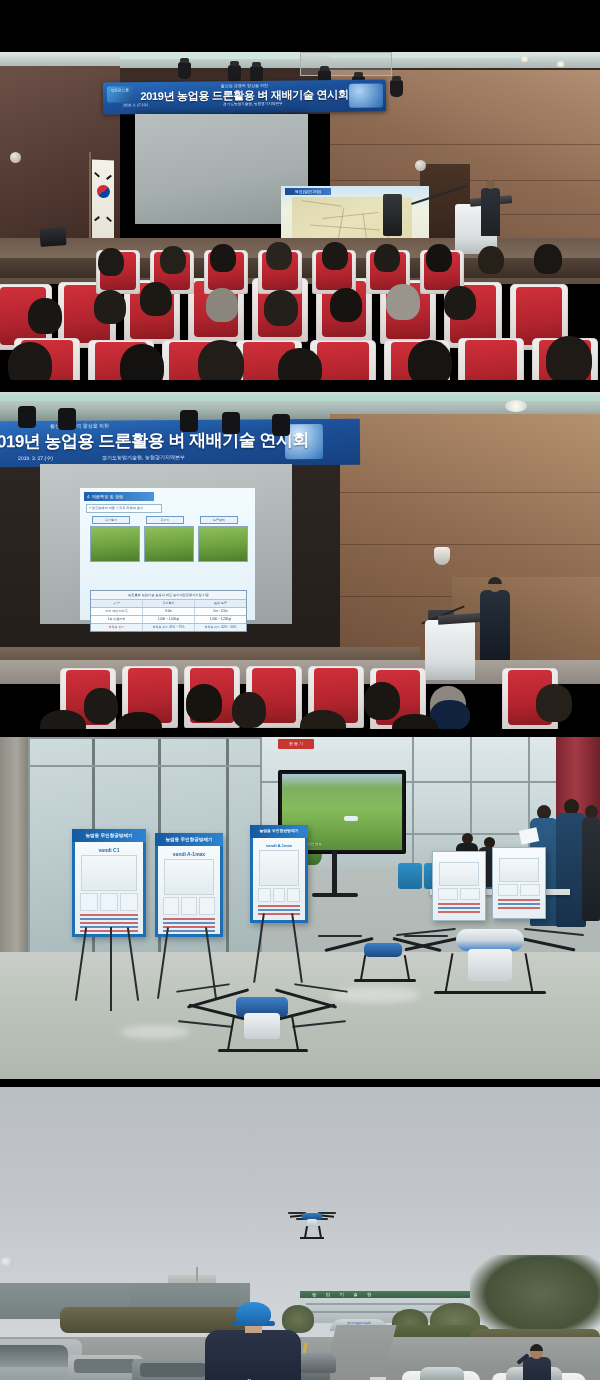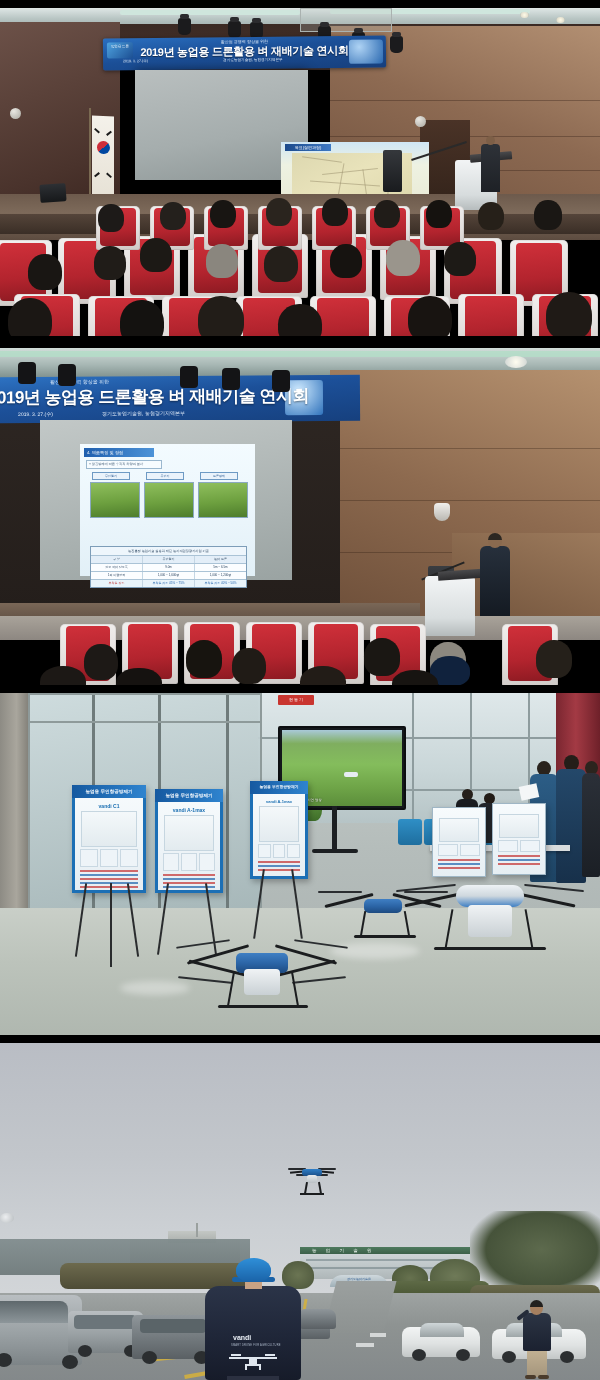--- a/index.html
+++ b/index.html
@@ -1,19 +1,19 @@
 <!DOCTYPE html>
 <html><head>
 <meta charset="utf-8">
 <style>
   html,body{margin:0;padding:0;background:#000;}
   body{width:600px;height:1380px;font-family:"Liberation Sans",sans-serif;overflow:hidden;}
   .page{position:relative;width:600px;height:1380px;background:#000;}
 
-  .photo{position:absolute;left:0;width:600px;overflow:hidden;}
+  .photo{position:absolute;left:0;width:600px;overflow:hidden;margin-top:44px;}
   .ph1{top:8px;height:328px;}
   .ph2{top:348px;height:337px;}
   .ph3{top:693px;height:342px;}
   .ph4{top:1043px;height:337px;}
 
   .scene{position:absolute;inset:0;overflow:hidden;}
 
   
   .p1-ceiling{position:absolute;left:0;top:0;width:600px;height:26px;
     background:linear-gradient(180deg,#dfe7e6 0%,#b9c6c4 40%,#8d9e9c 100%);}

